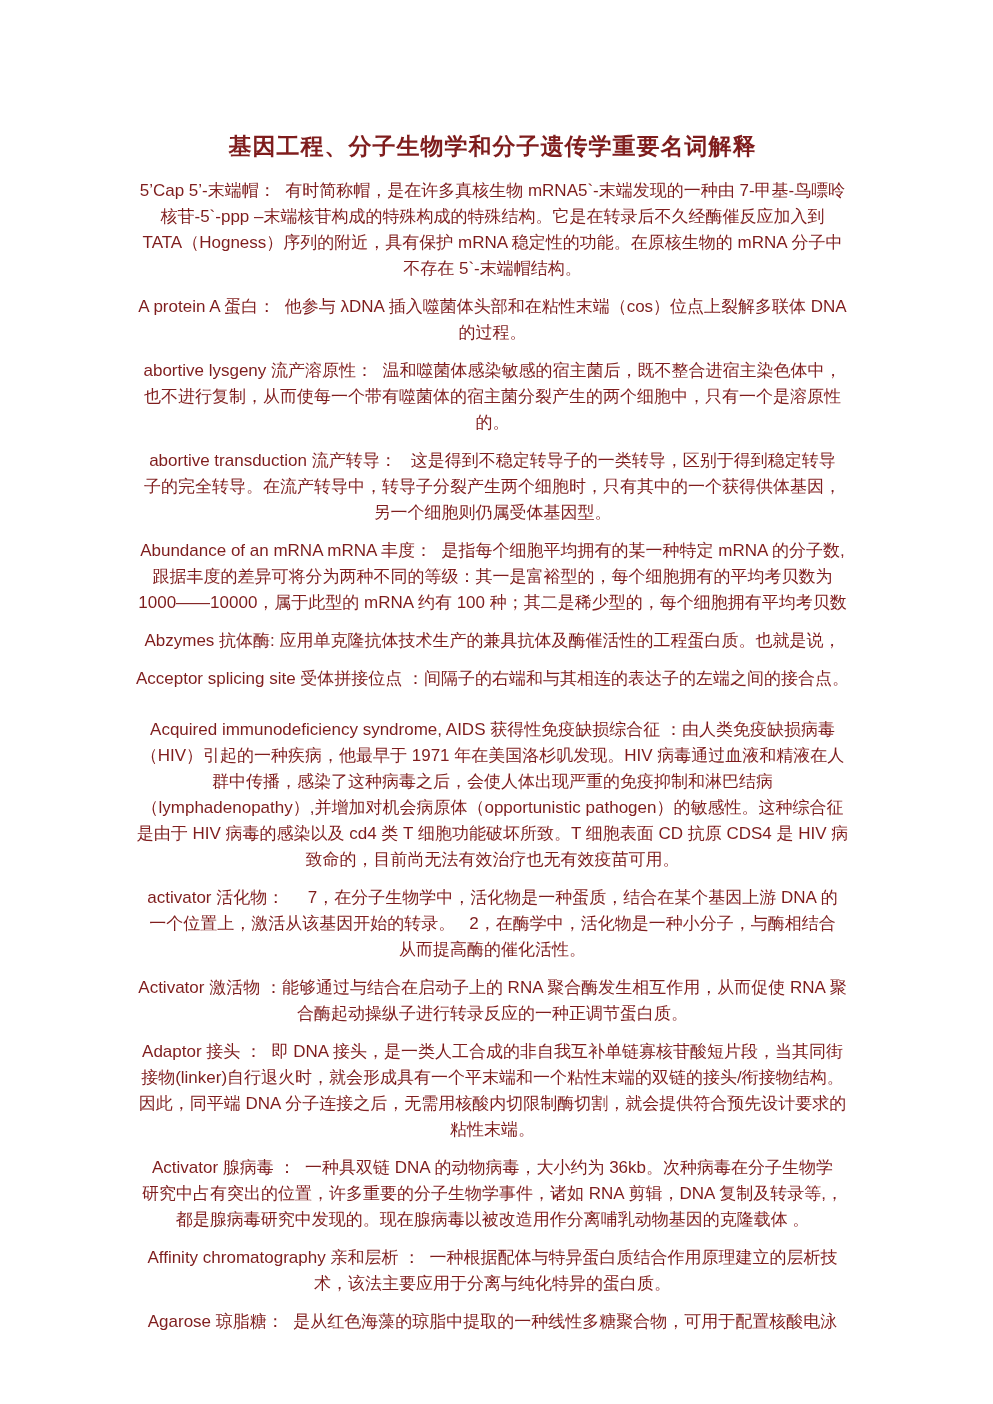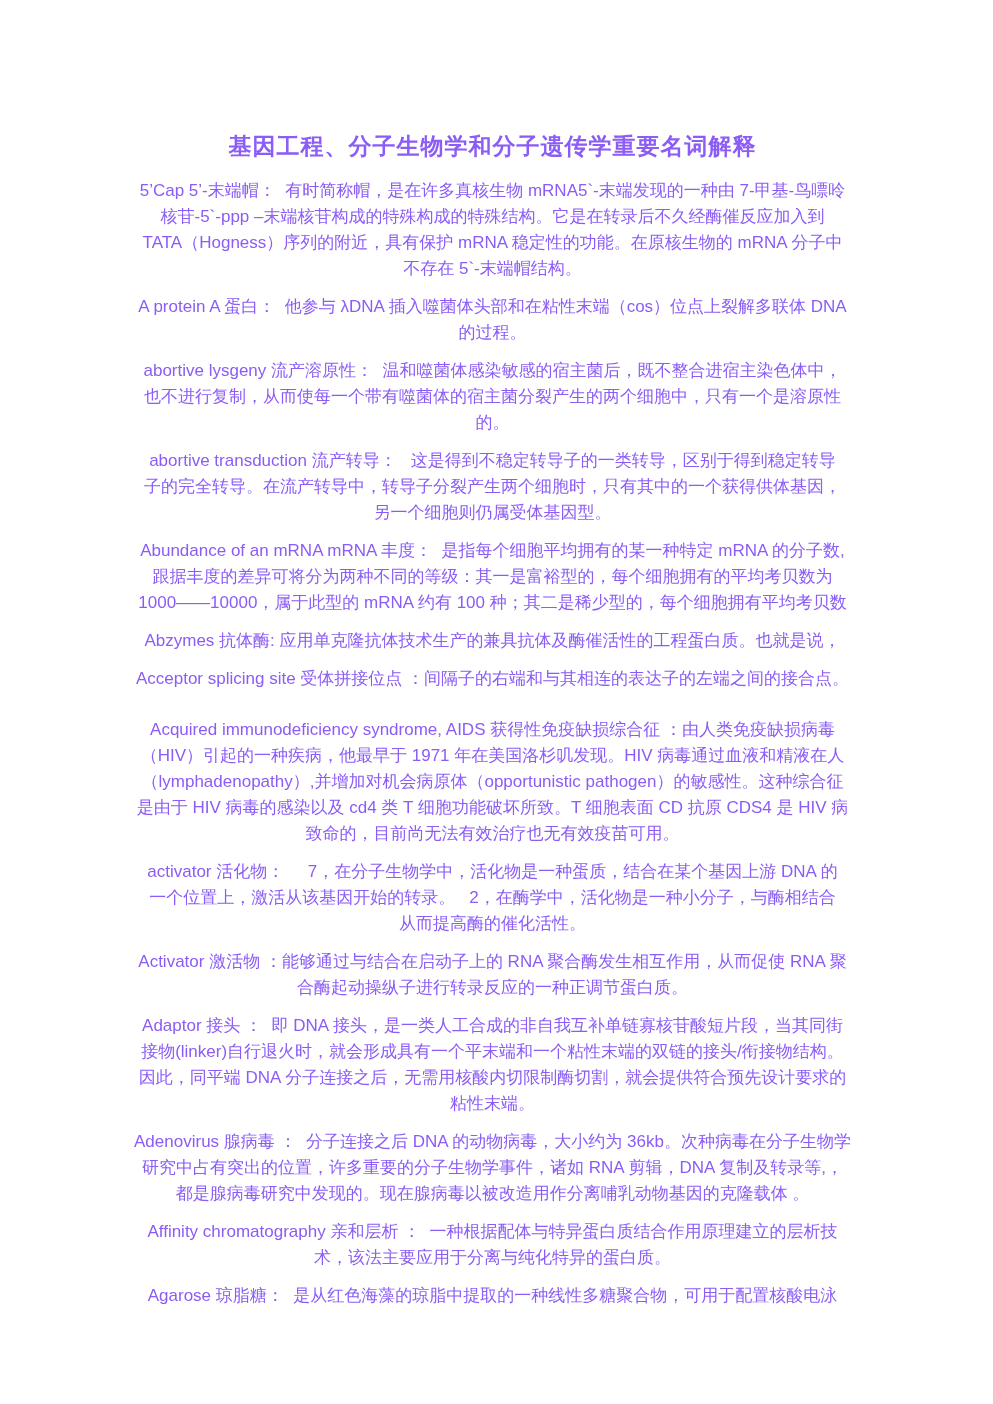--- a/index.html
+++ b/index.html
@@ -6,21 +6,21 @@
     margin: 0;
     padding: 0;
     background: #ffffff;
   }
   .page {
     position: relative;
     width: 993px;
     height: 1404px;
     margin: 0 auto;
     background: #ffffff;
-    color: #8b5cf6;
+    color: #7f1d1d;
     font-family: "Liberation Sans", "DejaVu Sans", sans-serif;
     box-sizing: border-box;
     padding: 130px 128px 0 120px;
     overflow: hidden;
   }
   .title {
     font-size: 23px;
     font-weight: bold;
     text-align: center;
     margin: 0 0 16px 0;
@@ -76,41 +76,42 @@
       </div>
       <div class="para">
         <div class="line">Abzymes 抗体酶: 应用单克隆抗体技术生产的兼具抗体及酶催活性的工程蛋白质。也就是说，</div>
       </div>
       <div class="para">
         <div class="line">Acceptor splicing site 受体拼接位点 ：间隔子的右端和与其相连的表达子的左端之间的接合点。</div>
       </div>
       <div class="para gap-before">
         <div class="line">Acquired immunodeficiency syndrome, AIDS 获得性免疫缺损综合征 ：由人类免疫缺损病毒</div>
         <div class="line">（HIV）引起的一种疾病，他最早于 1971 年在美国洛杉叽发现。HIV 病毒通过血液和精液在人</div>
+        <div class="line">群中传播，感染了这种病毒之后，会使人体出现严重的免疫抑制和淋巴结病</div>
         <div class="line">（lymphadenopathy）,并增加对机会病原体（opportunistic pathogen）的敏感性。这种综合征</div>
         <div class="line">是由于 HIV 病毒的感染以及 cd4 类 T 细胞功能破坏所致。T 细胞表面 CD 抗原 CDS4 是 HIV 病</div>
         <div class="line">致命的，目前尚无法有效治疗也无有效疫苗可用。</div>
       </div>
       <div class="para">
         <div class="line">activator 活化物：     7，在分子生物学中，活化物是一种蛋质，结合在某个基因上游 DNA 的</div>
         <div class="line">一个位置上，激活从该基因开始的转录。   2，在酶学中，活化物是一种小分子，与酶相结合</div>
         <div class="line">从而提高酶的催化活性。</div>
       </div>
       <div class="para">
         <div class="line">Activator 激活物 ：能够通过与结合在启动子上的 RNA 聚合酶发生相互作用，从而促使 RNA 聚</div>
         <div class="line">合酶起动操纵子进行转录反应的一种正调节蛋白质。</div>
       </div>
       <div class="para">
         <div class="line">Adaptor 接头 ：  即 DNA 接头，是一类人工合成的非自我互补单链寡核苷酸短片段，当其同街</div>
         <div class="line">接物(linker)自行退火时，就会形成具有一个平末端和一个粘性末端的双链的接头/衔接物结构。</div>
         <div class="line">因此，同平端 DNA 分子连接之后，无需用核酸内切限制酶切割，就会提供符合预先设计要求的</div>
         <div class="line">粘性末端。</div>
       </div>
       <div class="para">
-        <div class="line">Adenovirus 腺病毒 ：  分子连接之后 DNA 的动物病毒，大小约为 36kb。次种病毒在分子生物学</div>
+        <div class="line">Activator 腺病毒 ：  一种具双链 DNA 的动物病毒，大小约为 36kb。次种病毒在分子生物学</div>
         <div class="line">研究中占有突出的位置，许多重要的分子生物学事件，诸如 RNA 剪辑，DNA 复制及转录等,，</div>
         <div class="line">都是腺病毒研究中发现的。现在腺病毒以被改造用作分离哺乳动物基因的克隆载体 。</div>
       </div>
       <div class="para">
         <div class="line">Affinity chromatography 亲和层析 ：  一种根据配体与特异蛋白质结合作用原理建立的层析技</div>
         <div class="line">术，该法主要应用于分离与纯化特异的蛋白质。</div>
       </div>
       <div class="para">
         <div class="line">Agarose 琼脂糖：  是从红色海藻的琼脂中提取的一种线性多糖聚合物，可用于配置核酸电泳</div>
       </div>

